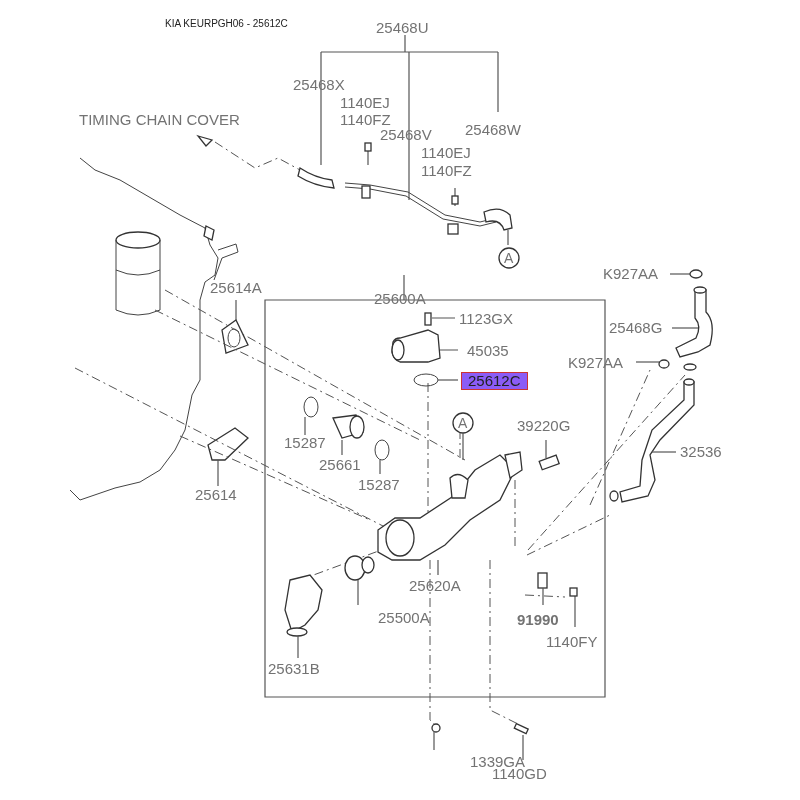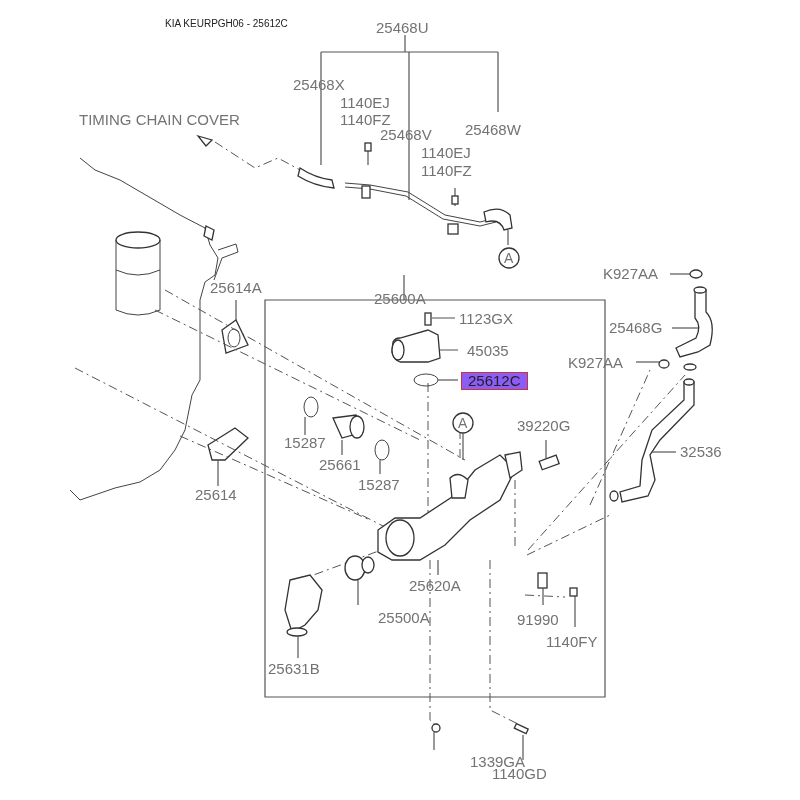--- a/index.html
+++ b/index.html
@@ -197,17 +197,17 @@
 <div class="lbl hl" style="left:462px;top:373px;">25612C</div>
 <div class="lbl" style="left:458px;top:415px;font-size:14px;">A</div>
 <div class="lbl" style="left:517px;top:418px;">39220G</div>
 <div class="lbl" style="left:284px;top:435px;">15287</div>
 <div class="lbl" style="left:680px;top:444px;">32536</div>
 <div class="lbl" style="left:319px;top:457px;">25661</div>
 <div class="lbl" style="left:358px;top:477px;">15287</div>
 <div class="lbl" style="left:195px;top:487px;">25614</div>
 <div class="lbl" style="left:409px;top:578px;">25620A</div>
 <div class="lbl" style="left:330px;top:610px;margin-left:48px;">25500A</div>
-<div class="lbl" style="left:517px;top:612px;">91990</div>
+<div class="lbl" style="left:517px;top:612px;font-weight:bold;">91990</div>
 <div class="lbl" style="left:546px;top:634px;">1140FY</div>
 <div class="lbl" style="left:268px;top:661px;">25631B</div>
 <div class="lbl" style="left:426px;top:754px;margin-left:44px;">1339GA</div>
 <div class="lbl" style="left:492px;top:766px;">1140GD</div>
 
 </body></html>

